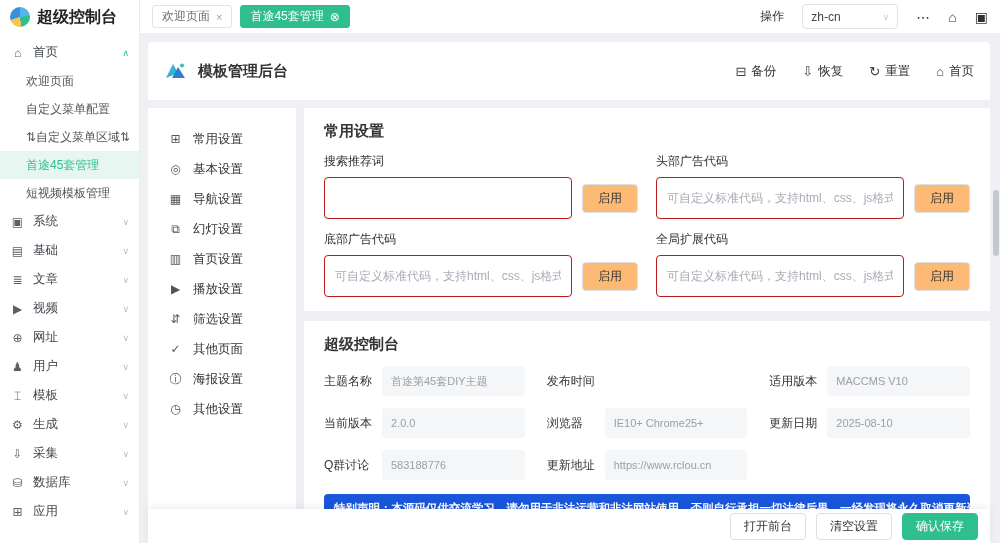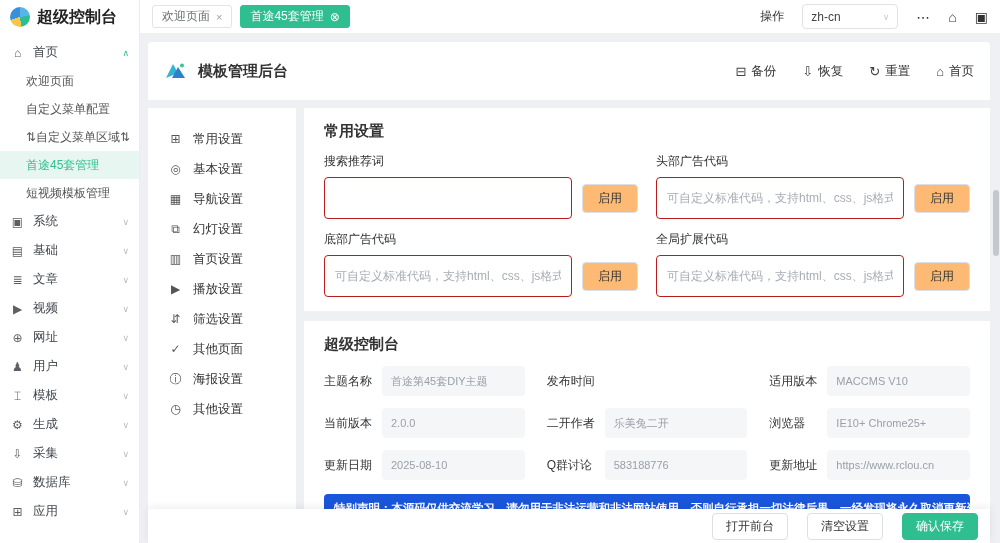--- a/index.html
+++ b/index.html
@@ -58,21 +58,21 @@
   .f-input::placeholder{color:#a8adb5}
   .f-btn{height:29px;padding:0 15px;background:#fdba74;border:1px solid #dcdfe6;border-radius:4px;font-size:12px;color:#333;cursor:pointer;flex-shrink:0;font-family:inherit}
 
   .theme-panel{flex:1;min-height:0}
   .t-grid{display:grid;grid-template-columns:1fr 1fr 1fr;column-gap:22px;row-gap:12px}
   .t-cell{display:flex;align-items:center;min-width:0}
   .t-label{width:58px;flex-shrink:0;font-size:12px;color:#333;white-space:nowrap;overflow:hidden}
   .t-value{flex:1;height:30px;background:#f4f6f8;border-radius:4px;display:flex;align-items:center;padding:0 9px;font-size:11px;color:#9aa0a8;white-space:nowrap;overflow:hidden;min-width:0}
   .notice{margin-top:14px;background:#1a56db;color:#fff;border-radius:4px;padding:7px 10px;font-size:11.5px;font-weight:bold;white-space:nowrap;overflow:hidden}
 
-  .footer-bar{position:absolute;left:8px;right:10px;bottom:0;height:34px;background:#fff;box-shadow:0 -2px 8px rgba(0,0,0,.07);display:flex;align-items:center;justify-content:flex-end;gap:19px;padding:0 12px;z-index:5}
+  .footer-bar{position:absolute;left:8px;right:10px;bottom:0;height:34px;background:#fff;box-shadow:0 -2px 8px rgba(0,0,0,.07);display:flex;align-items:center;justify-content:flex-end;gap:10px;padding:0 12px;z-index:5}
   .fb-btn{height:27px;padding:0 13px;border-radius:4px;font-size:12px;cursor:pointer;font-family:inherit}
   .fb-btn.default{background:#fff;border:1px solid #dcdfe6;color:#333}
   .fb-btn.primary{background:#2fbe8f;border:1px solid #2fbe8f;color:#fff}
 
   .page-scrollbar{position:absolute;right:1px;top:34px;width:6px;bottom:0}
   .page-scrollbar .thumb{position:absolute;top:156px;width:6px;height:66px;background:#c5c9ce;border-radius:3px;cursor:pointer}
 </style>
 </head>
 <body>
 
@@ -310,24 +310,20 @@
               </div>
               <div class="t-cell">
                 <span class="t-label">适用版本</span>
                 <span class="t-value">MACCMS V10</span>
               </div>
               <div class="t-cell">
                 <span class="t-label">当前版本</span>
                 <span class="t-value">2.0.0</span>
               </div>
               <div class="t-cell">
-                <span class="t-label">二开作者</span>
-                <span class="t-value">乐美兔二开</span>
-              </div>
-              <div class="t-cell">
                 <span class="t-label">浏览器</span>
                 <span class="t-value">IE10+ Chrome25+</span>
               </div>
               <div class="t-cell">
                 <span class="t-label">更新日期</span>
                 <span class="t-value">2025-08-10</span>
               </div>
               <div class="t-cell">
                 <span class="t-label">Q群讨论</span>
                 <span class="t-value">583188776</span>

